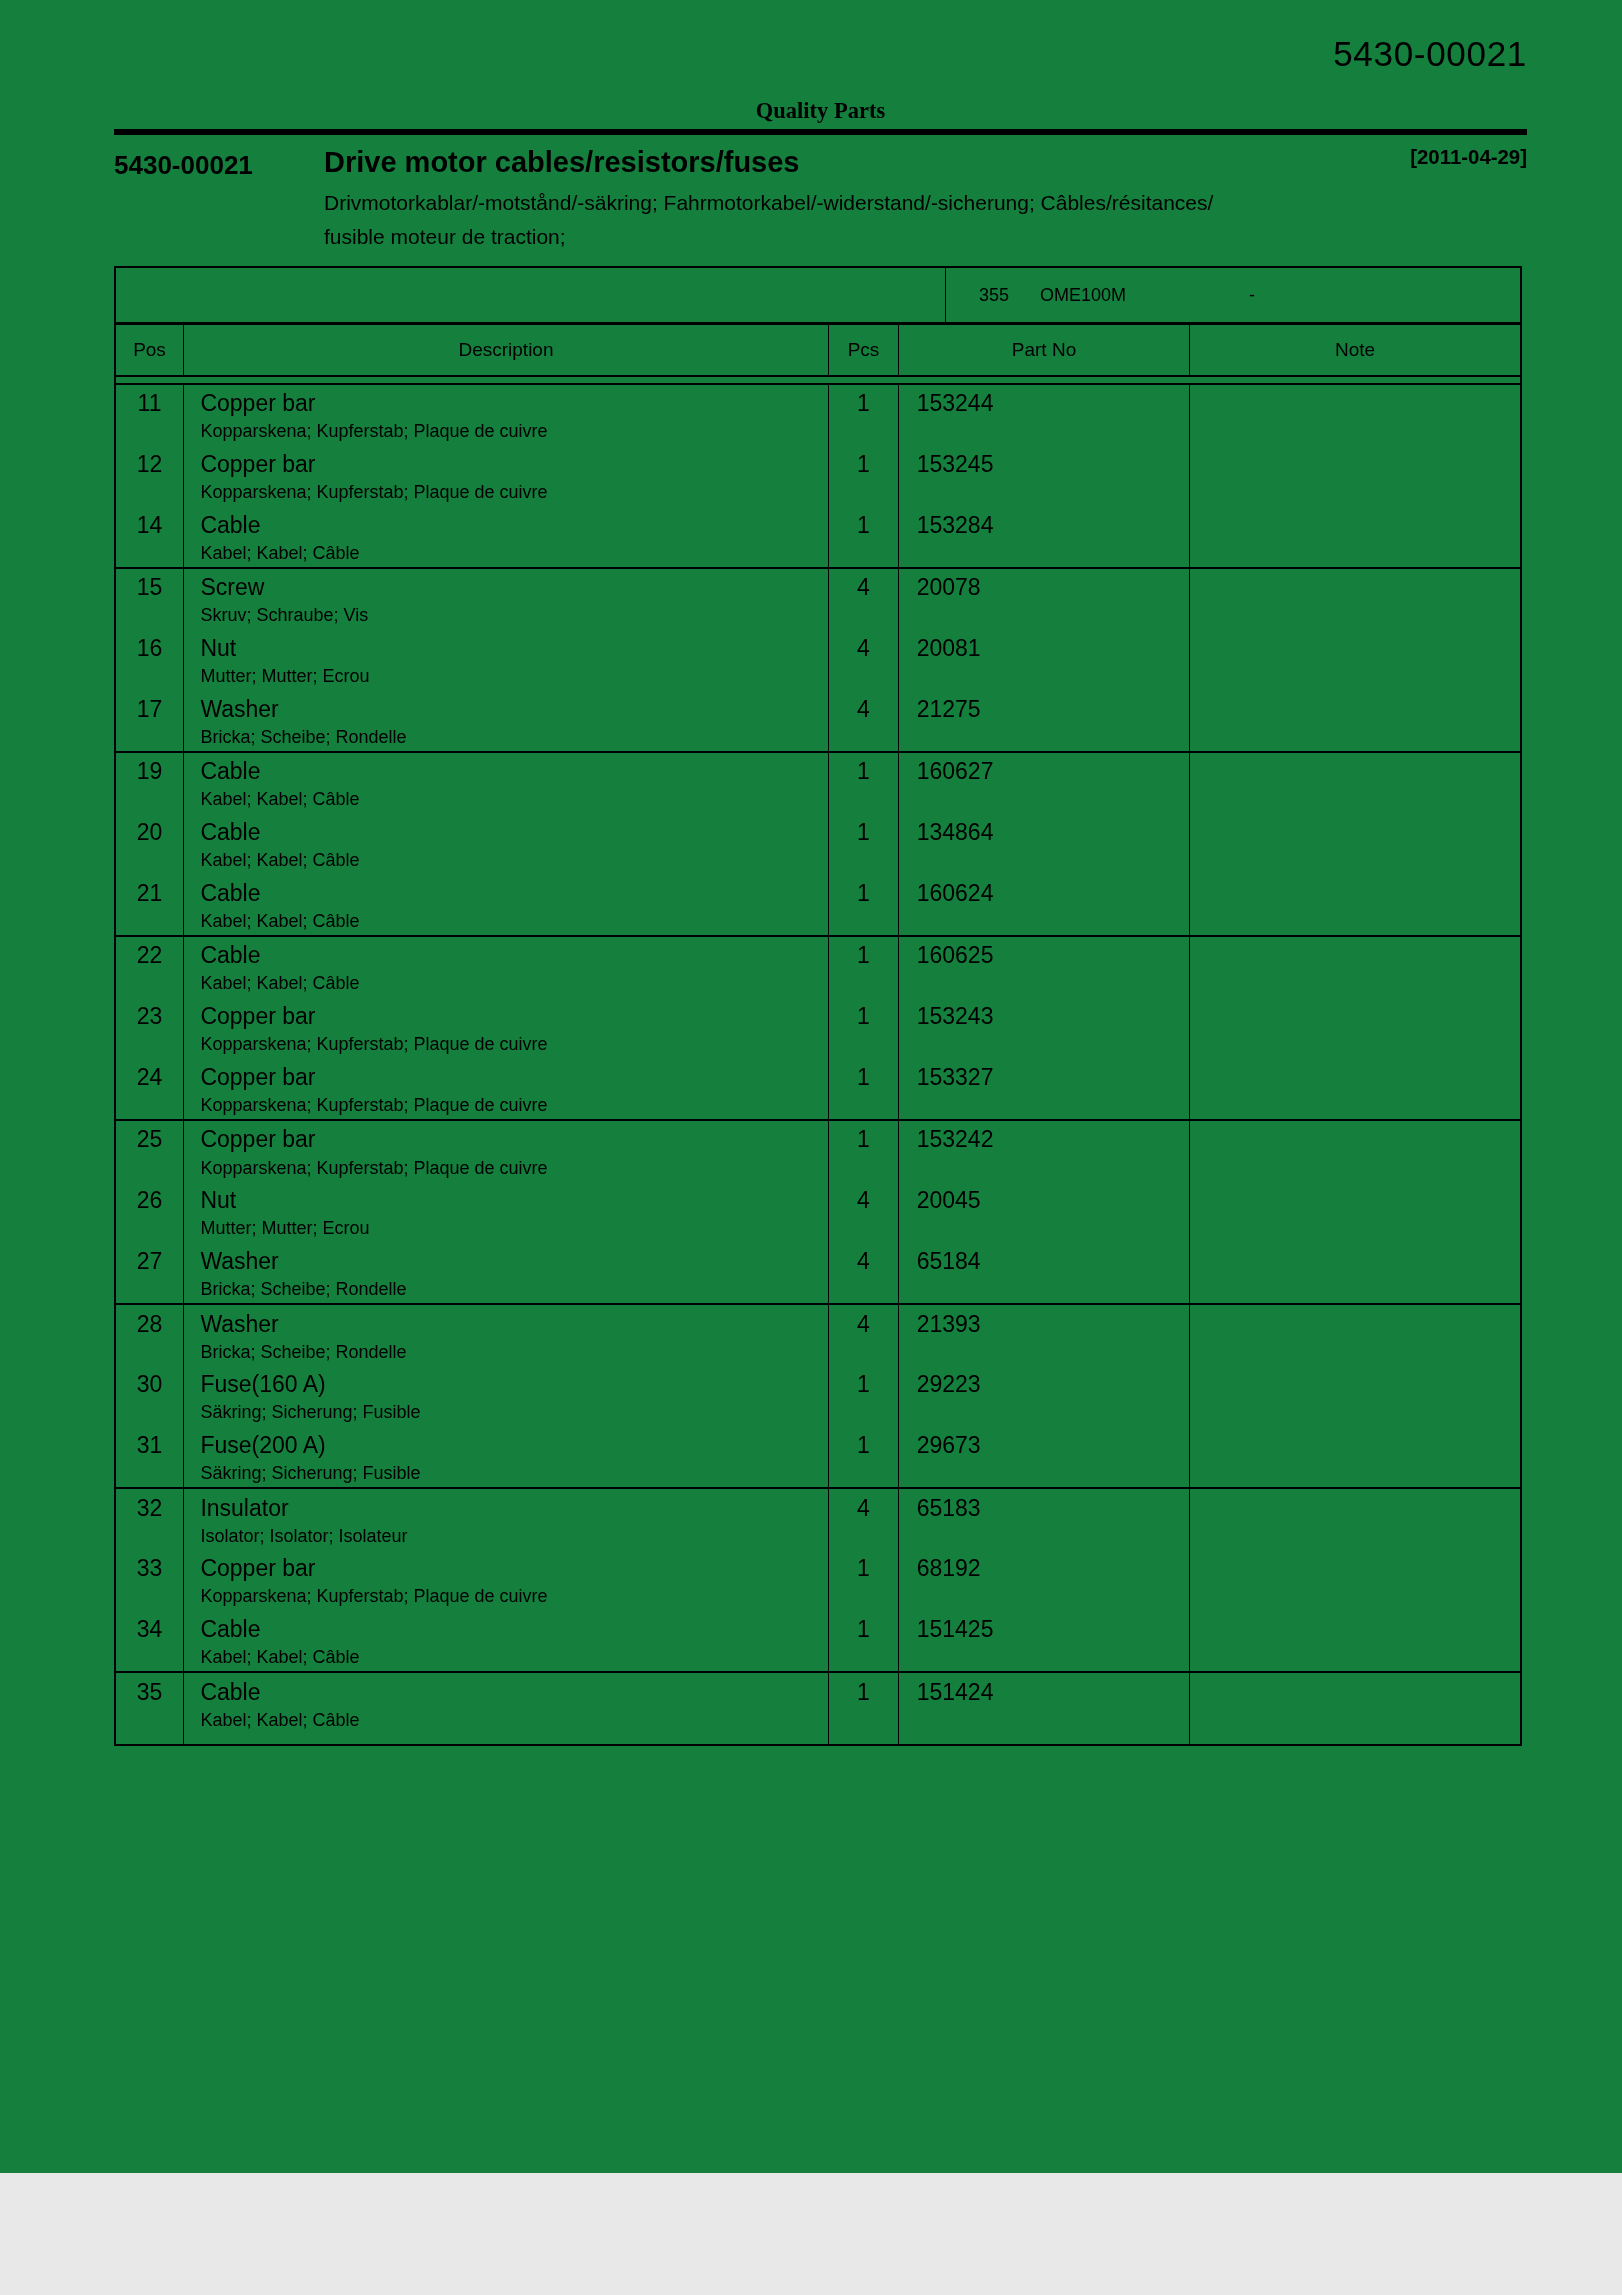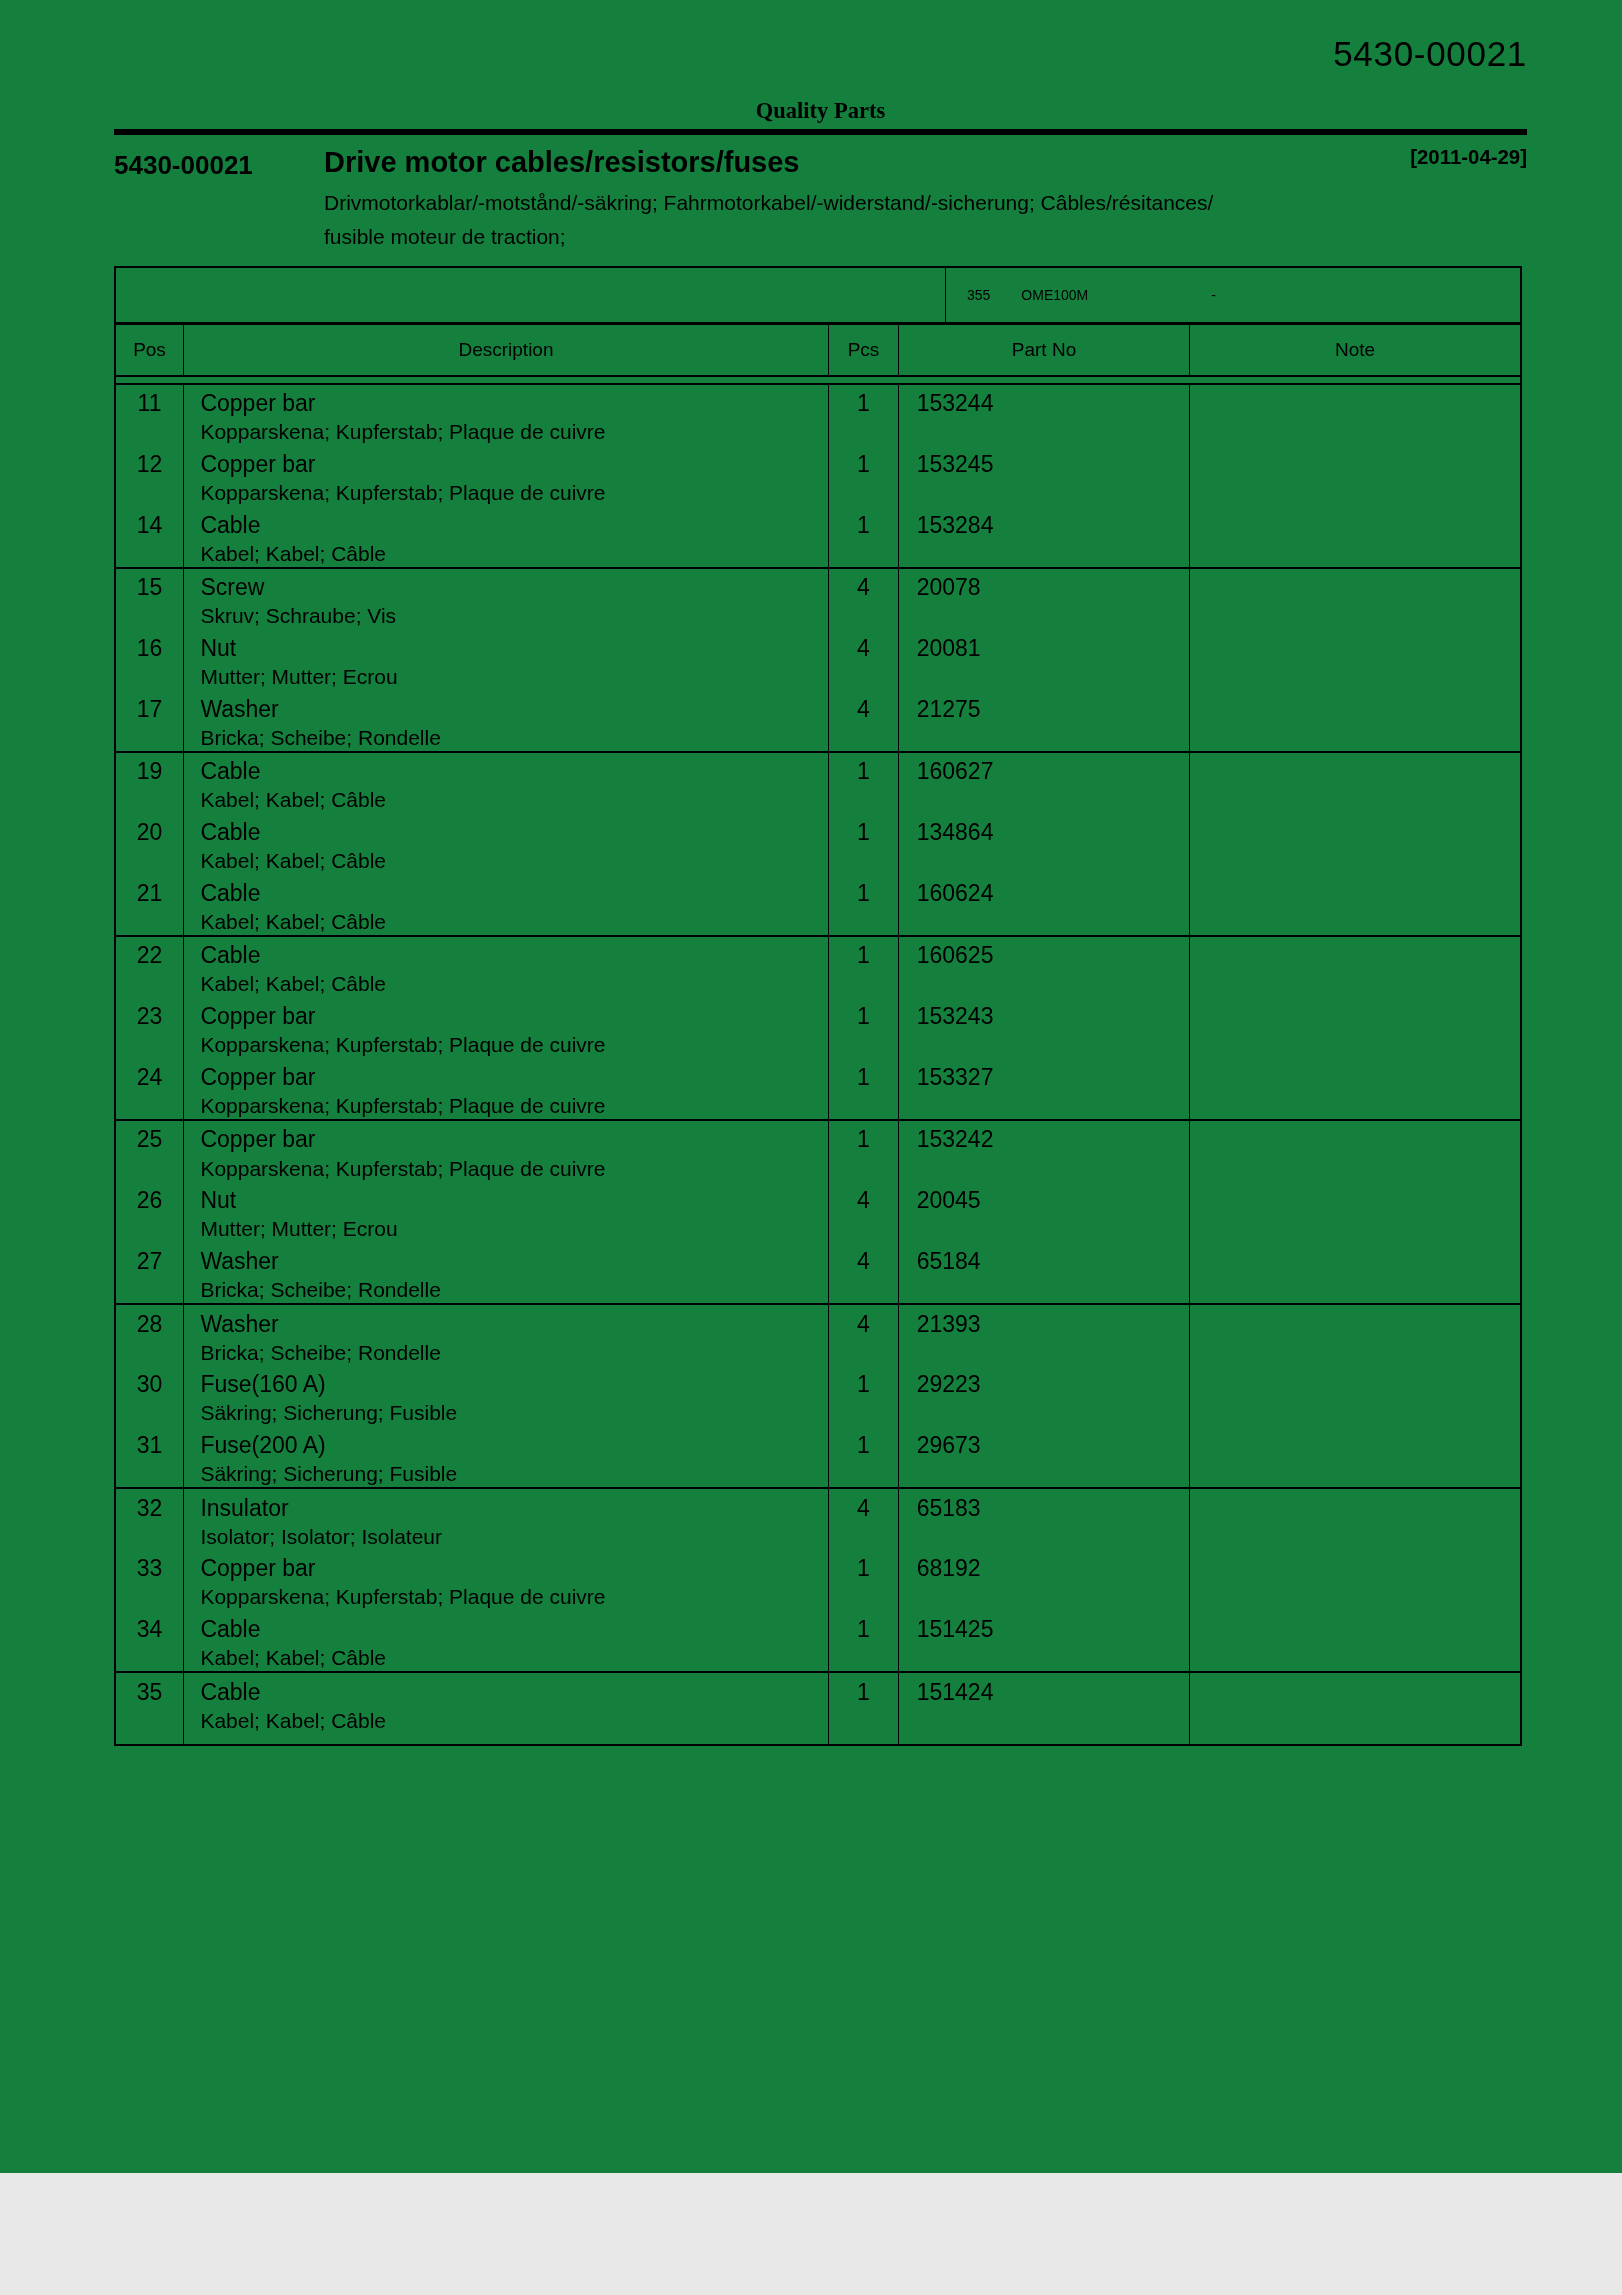--- a/index.html
+++ b/index.html
@@ -39,21 +39,21 @@
   
   .parts-table { margin-top:12.3px; width:1408px; border:2.7px solid #000; }
 
   .band {
     display:grid; grid-template-columns:829px 1fr;
     height:57px; border-bottom:3.4px solid #000;
   }
   .band-cell-right {
     border-left:1.4px solid #000;
     display:flex; align-items:center;
-    font-size:14px; padding-left:21px;
+    font-size:18px; padding-left:33px;
   }
   .band-model { margin-left:31px; }
   .band-dash  { margin-left:123px; }
 
   .thead {
     display:grid; grid-template-columns:68px 645px 70px 291px 1fr;
     height:52px; border-bottom:2px solid #000;
   }
   .th {
     display:flex; align-items:center; justify-content:center;
@@ -72,21 +72,21 @@
   }
   .group:last-child .trow { min-height:71px; }
 
   .c { border-right:1.4px solid #000; padding-top:5.5px; }
   .c.note { border-right:none; }
   .c.pos  { text-align:center; font-size:23px; }
   .c.pcs  { text-align:center; font-size:23px; }
   .c.part { padding-left:17.7px; font-size:23px; }
   .c.desc { padding-left:16.4px; padding-right:8.2px; }
   .desc-main { font-size:23px; line-height:26px; }
-  .desc-sub  { font-size:21px; line-height:19px; margin-top:6.1px; padding-bottom:4.1px; }
+  .desc-sub  { font-size:18px; line-height:19px; margin-top:6.1px; padding-bottom:4.1px; }
 
   
   .footer-rule {
     position:absolute; top:2203px; left:114px;
     width:1413px; height:6.1px; background:#000;
   }
   .footer-copyright {
     position:absolute; top:2215px; left:114px; width:1413px;
     text-align:left; font-size:24.5px;
   }

